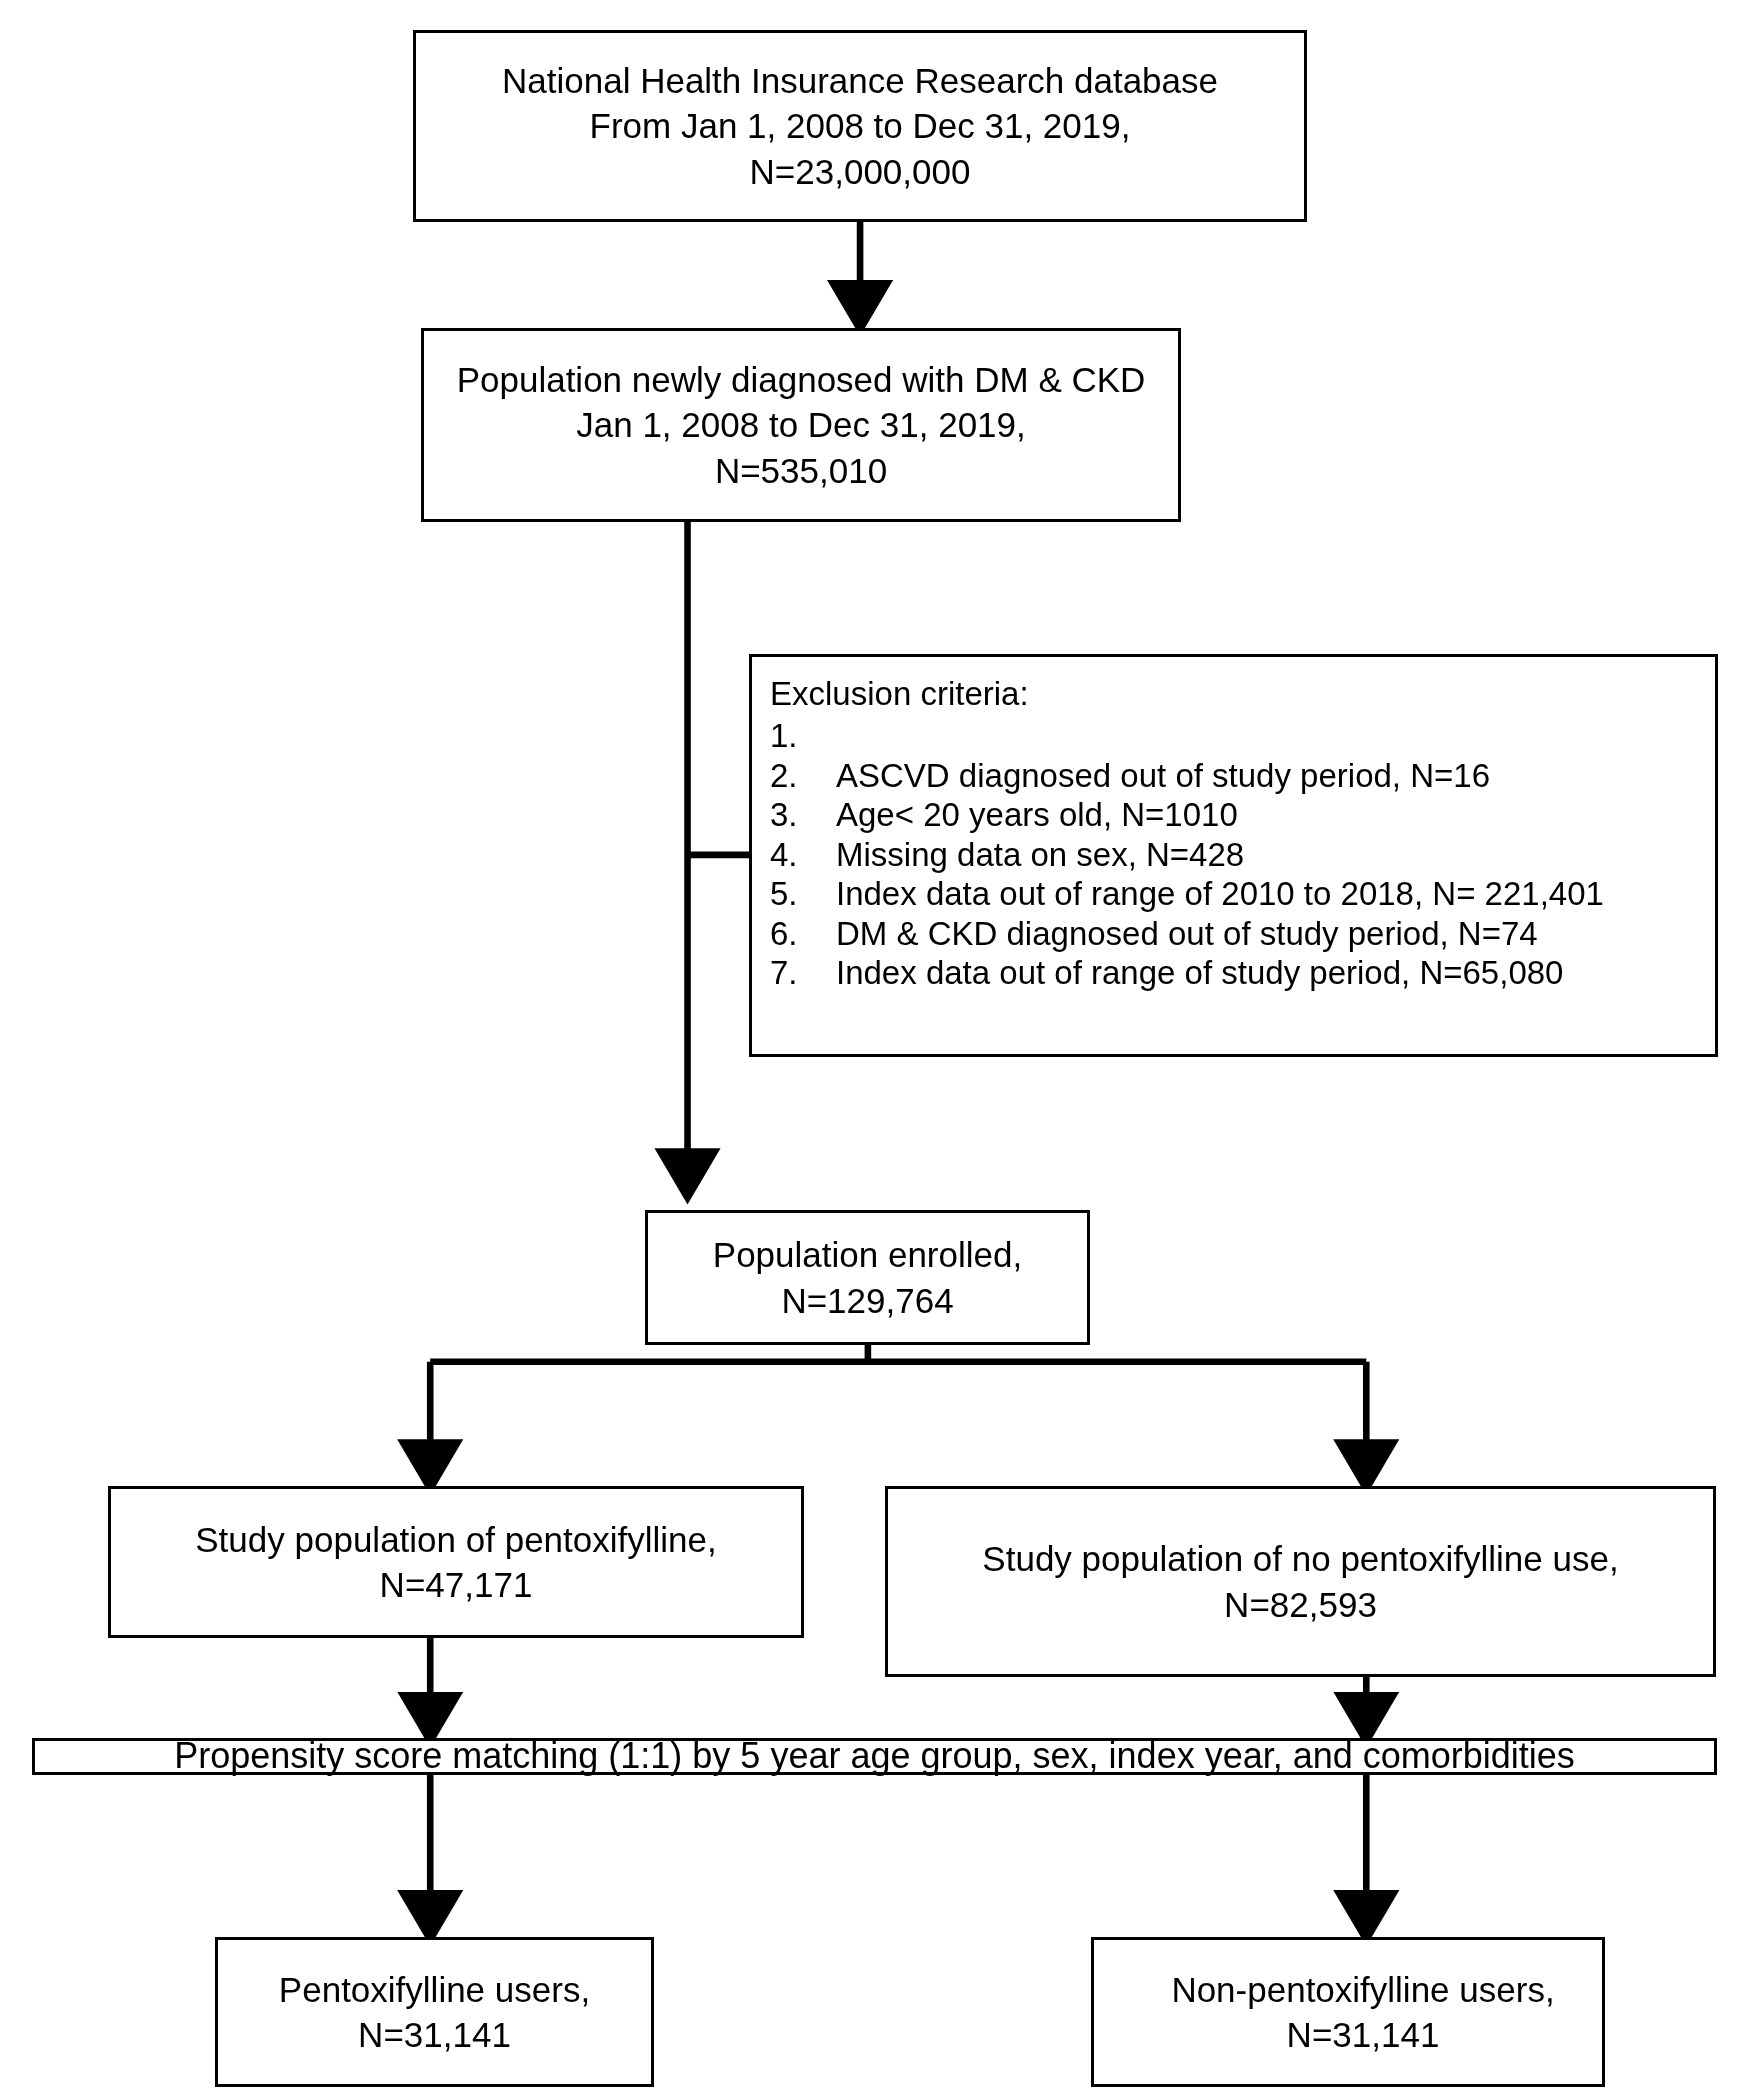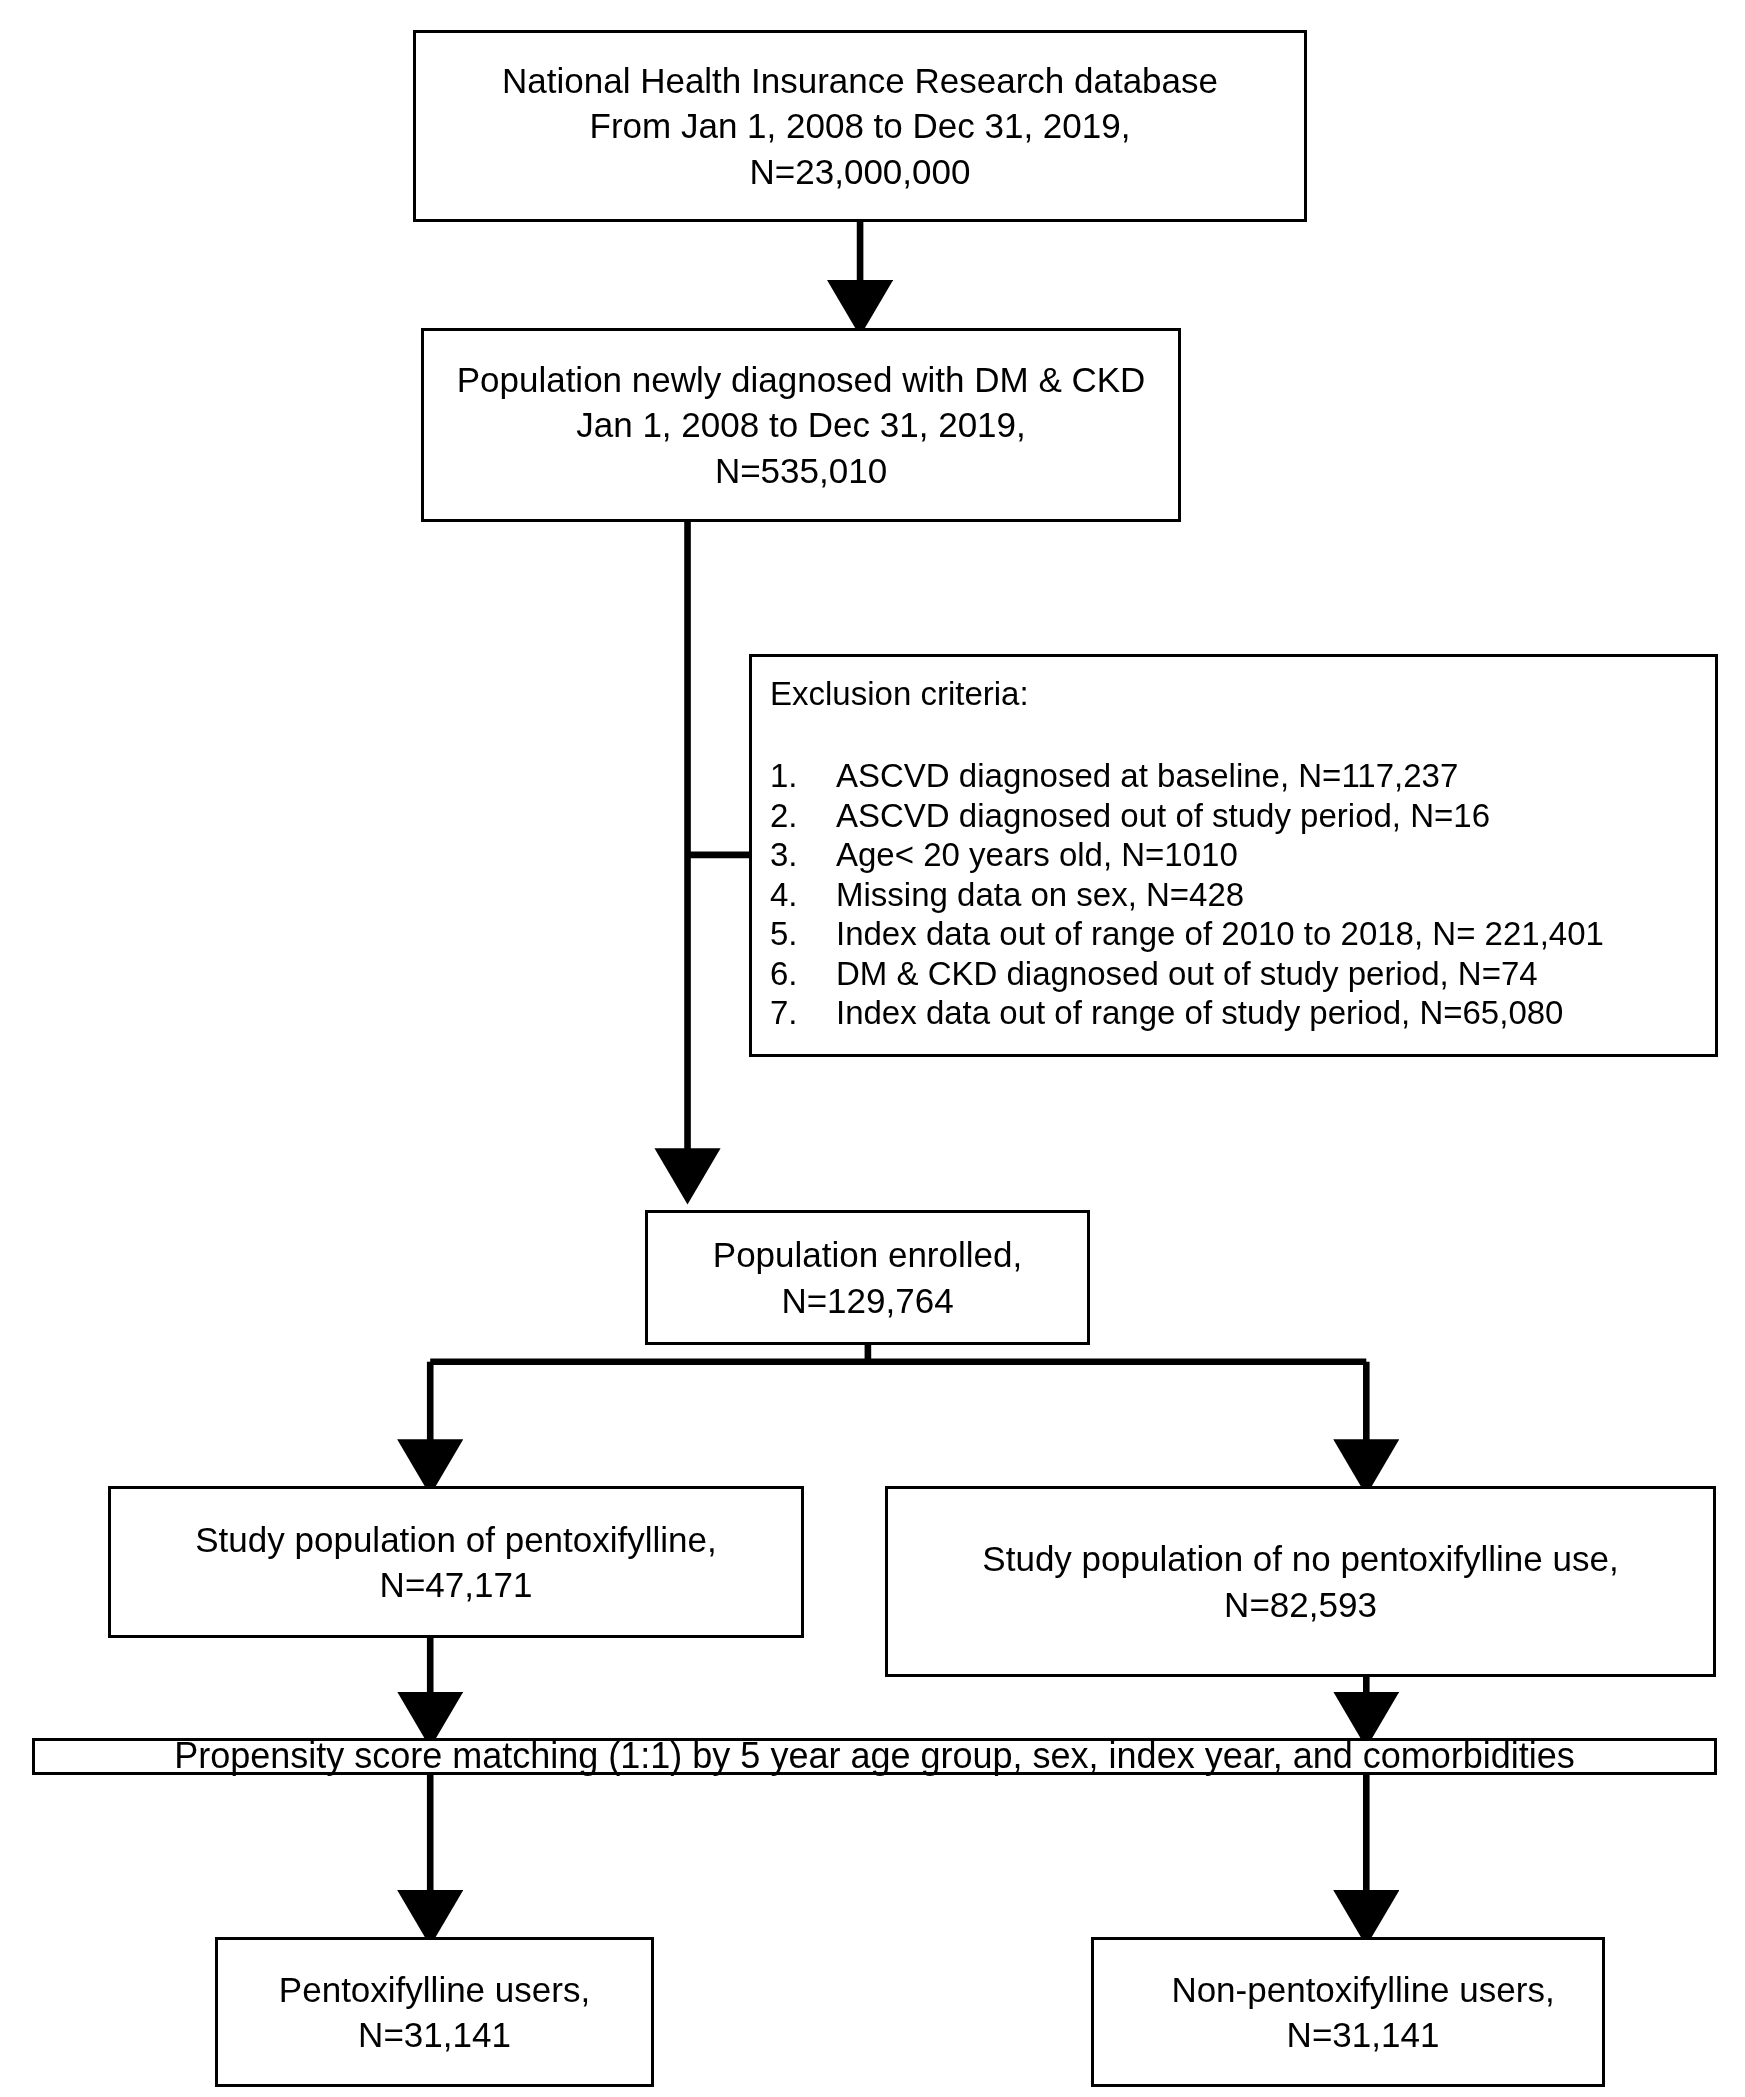--- a/index.html
+++ b/index.html
@@ -43,21 +43,20 @@
     display: block;
     white-space: nowrap;
   }
   .node-exclusion {
     align-items: flex-start;
     justify-content: flex-start;
     text-align: left;
     padding: 18px 17px 14.4px 18px;
     font-size: 33px;
     line-height: 1.16;
-    gap: 40px;
   }
   .excl-title {
     display: block;
     margin-bottom: 3.6px;
     white-space: nowrap;
   }
   .excl-list {
     list-style: none;
     margin: 0;
     padding: 0;
@@ -127,21 +126,20 @@
     <span class="line">Population newly diagnosed with DM &amp; CKD</span>
     <span class="line">Jan 1, 2008 to Dec 31, 2019,</span>
     <span class="line">N=535,010</span>
   </div>
 
   <div class="node node-exclusion" style="left:749px; top:654px; width:969px; height:403px;">
     <span class="excl-title">Exclusion criteria:</span>
     <ul class="excl-list">
       <li class="excl-item">
         <span class="excl-num">1.</span>
-        <span class="excl-text">ASCVD diagnosed at baseline, N=117,237</span>
       </li>
       <li class="excl-item">
         <span class="excl-num">2.</span>
         <span class="excl-text">ASCVD diagnosed out of study period, N=16</span>
       </li>
       <li class="excl-item">
         <span class="excl-num">3.</span>
         <span class="excl-text">Age&lt; 20 years old, N=1010</span>
       </li>
       <li class="excl-item">

